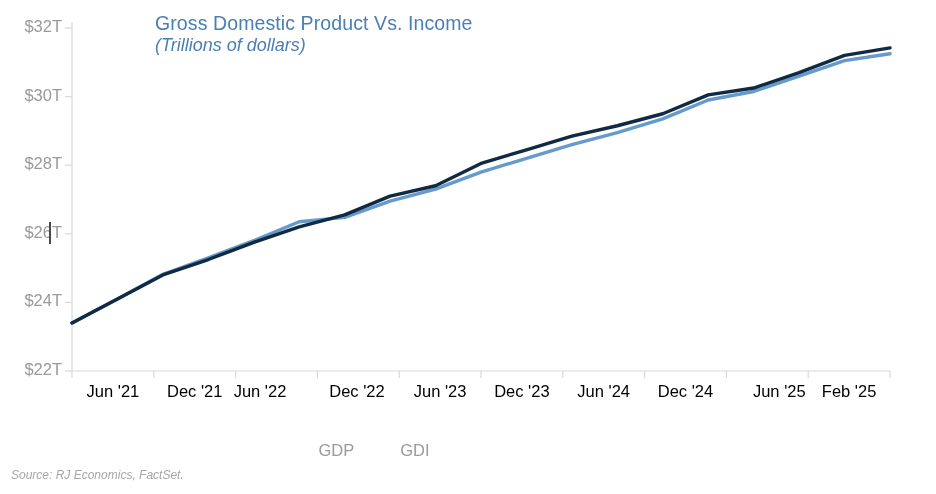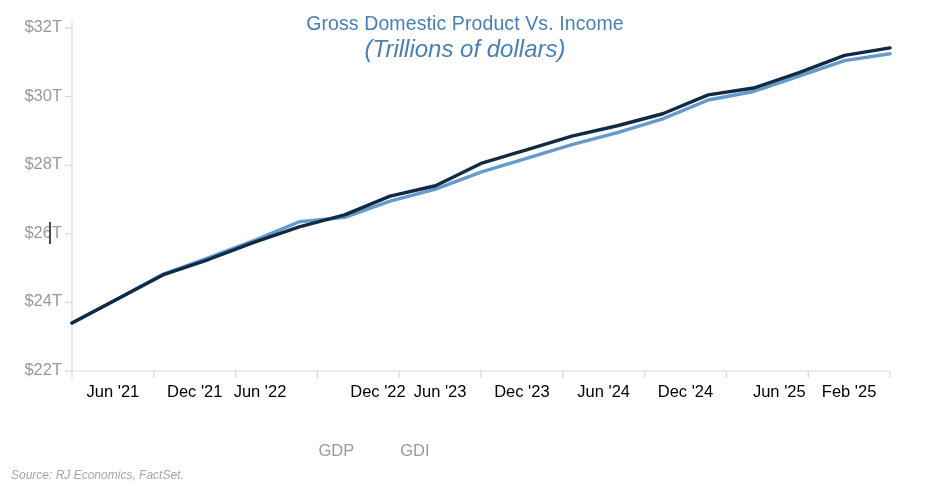--- a/index.html
+++ b/index.html
@@ -22,31 +22,30 @@
     width: 936px;
     height: 494px;
   }
 
   
   .title-block {
     position: absolute;
     left: 155px;
     top: 12px;
     width: 620px;
-    text-align: center;
     line-height: 1.18;
   }
   .chart-title {
     font-size: 19.5px;
     color: #4a7fb5;
     letter-spacing: 0.1px;
     white-space: nowrap;
   }
   .chart-subtitle {
-    font-size: 24px;
+    font-size: 18px;
     color: #4a7fb5;
     font-style: italic;
     white-space: nowrap;
   }
 
   
   .plot-svg {
     position: absolute;
     left: 0;
     top: 0;
@@ -172,21 +171,21 @@
       <div class="ytick-label" style="top: 222.8px;">$26T</div>
       <div class="ytick-label" style="top: 154.2px;">$28T</div>
       <div class="ytick-label" style="top: 85.6px;">$30T</div>
       <div class="ytick-label" style="top: 17px;">$32T</div>
     </div>
 
   <div class="xlabels-wrap" id="xlabels">
       <div class="xtick-label" style="left: 112.9px;">Jun '21</div>
       <div class="xtick-label" style="left: 194.7px;">Dec '21</div>
       <div class="xtick-label" style="left: 260px;">Jun '22</div>
-      <div class="xtick-label" style="left: 378px;">Dec '22</div>
+      <div class="xtick-label" style="left: 357px;">Dec '22</div>
       <div class="xtick-label" style="left: 440.1px;">Jun '23</div>
       <div class="xtick-label" style="left: 521.9px;">Dec '23</div>
       <div class="xtick-label" style="left: 603.7px;">Jun '24</div>
       <div class="xtick-label" style="left: 685.5px;">Dec '24</div>
       <div class="xtick-label" style="left: 767.3px; margin-left: 12px;">Jun '25</div>
       <div class="xtick-label" style="left: 849.1px;">Feb '25</div>
     </div>
 
   <div class="text-caret"></div>
 

